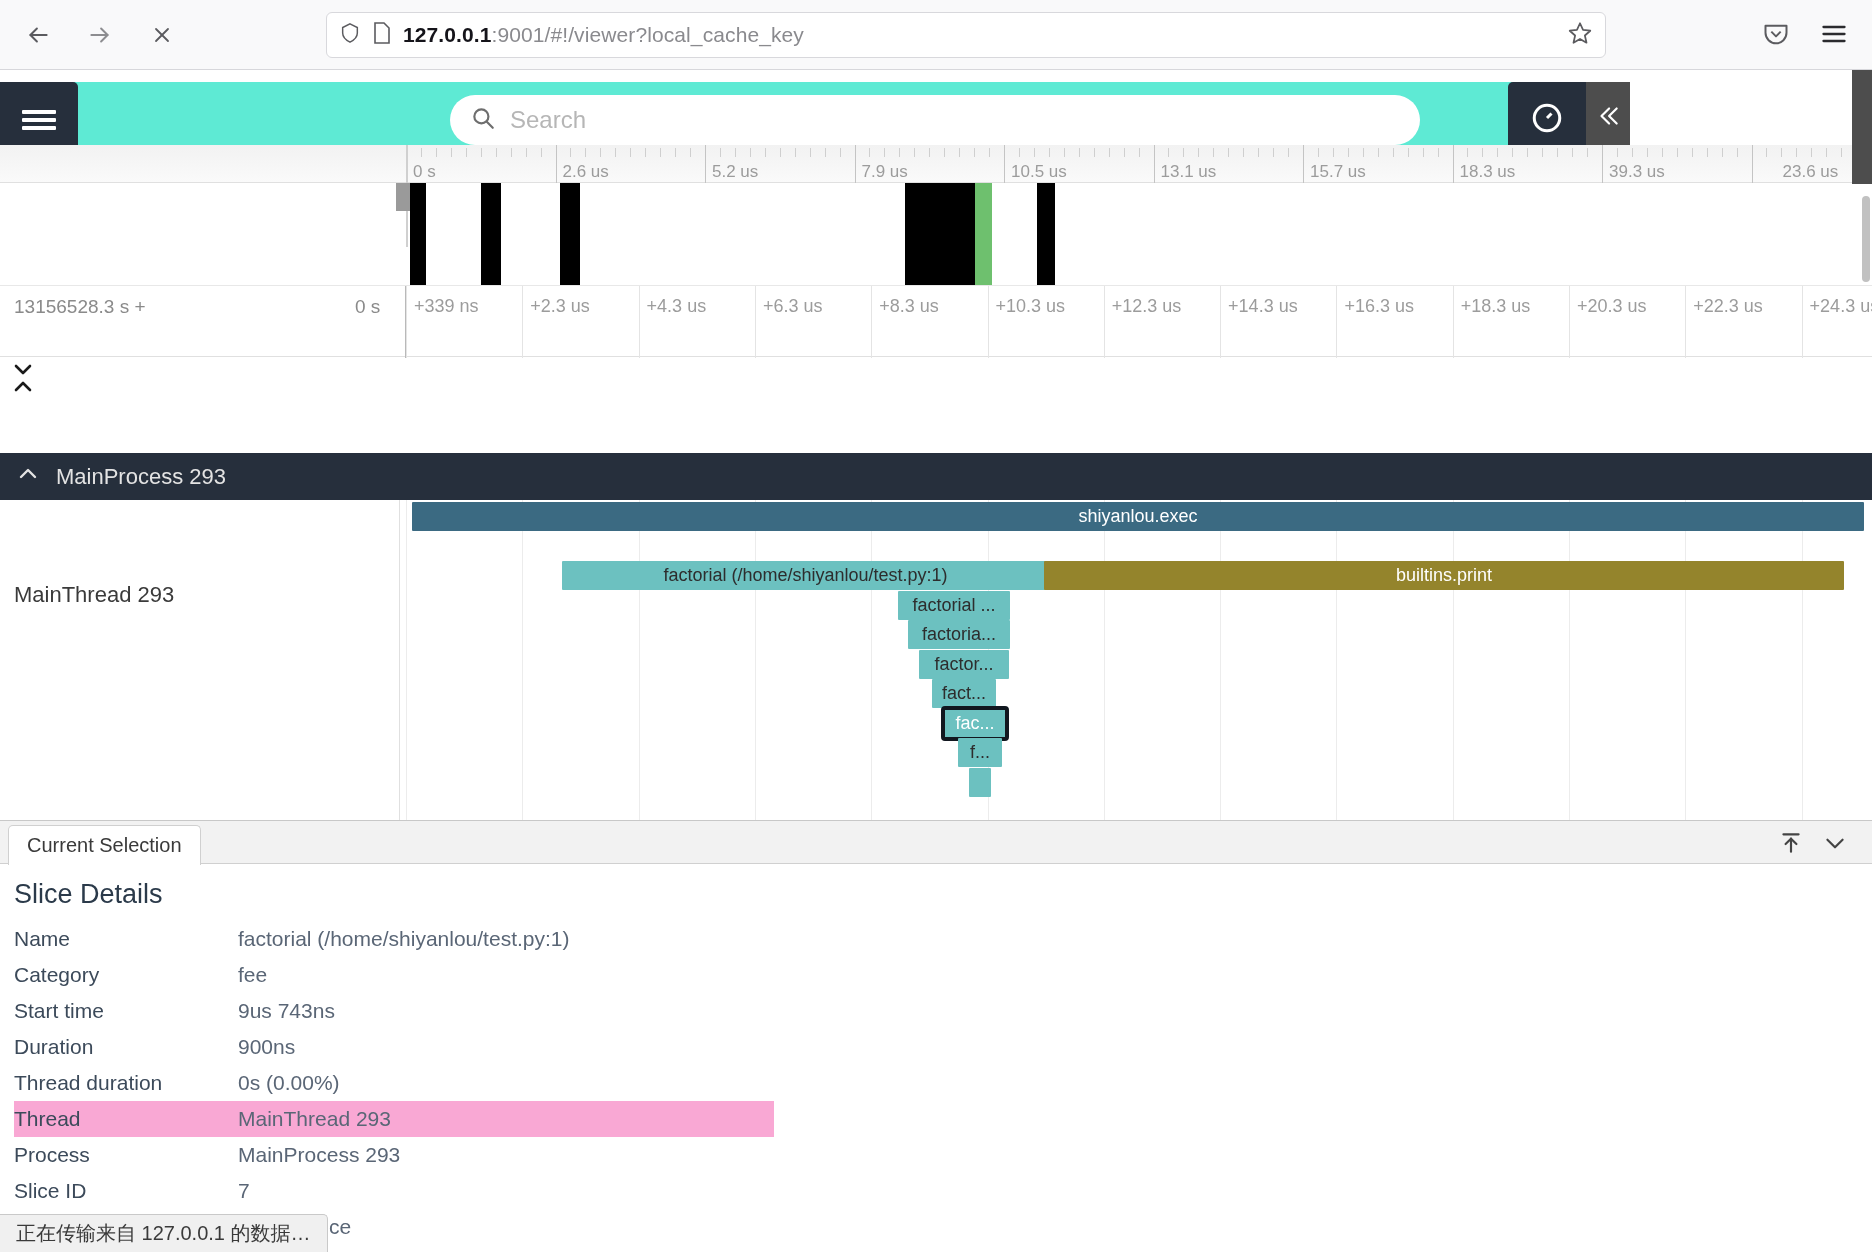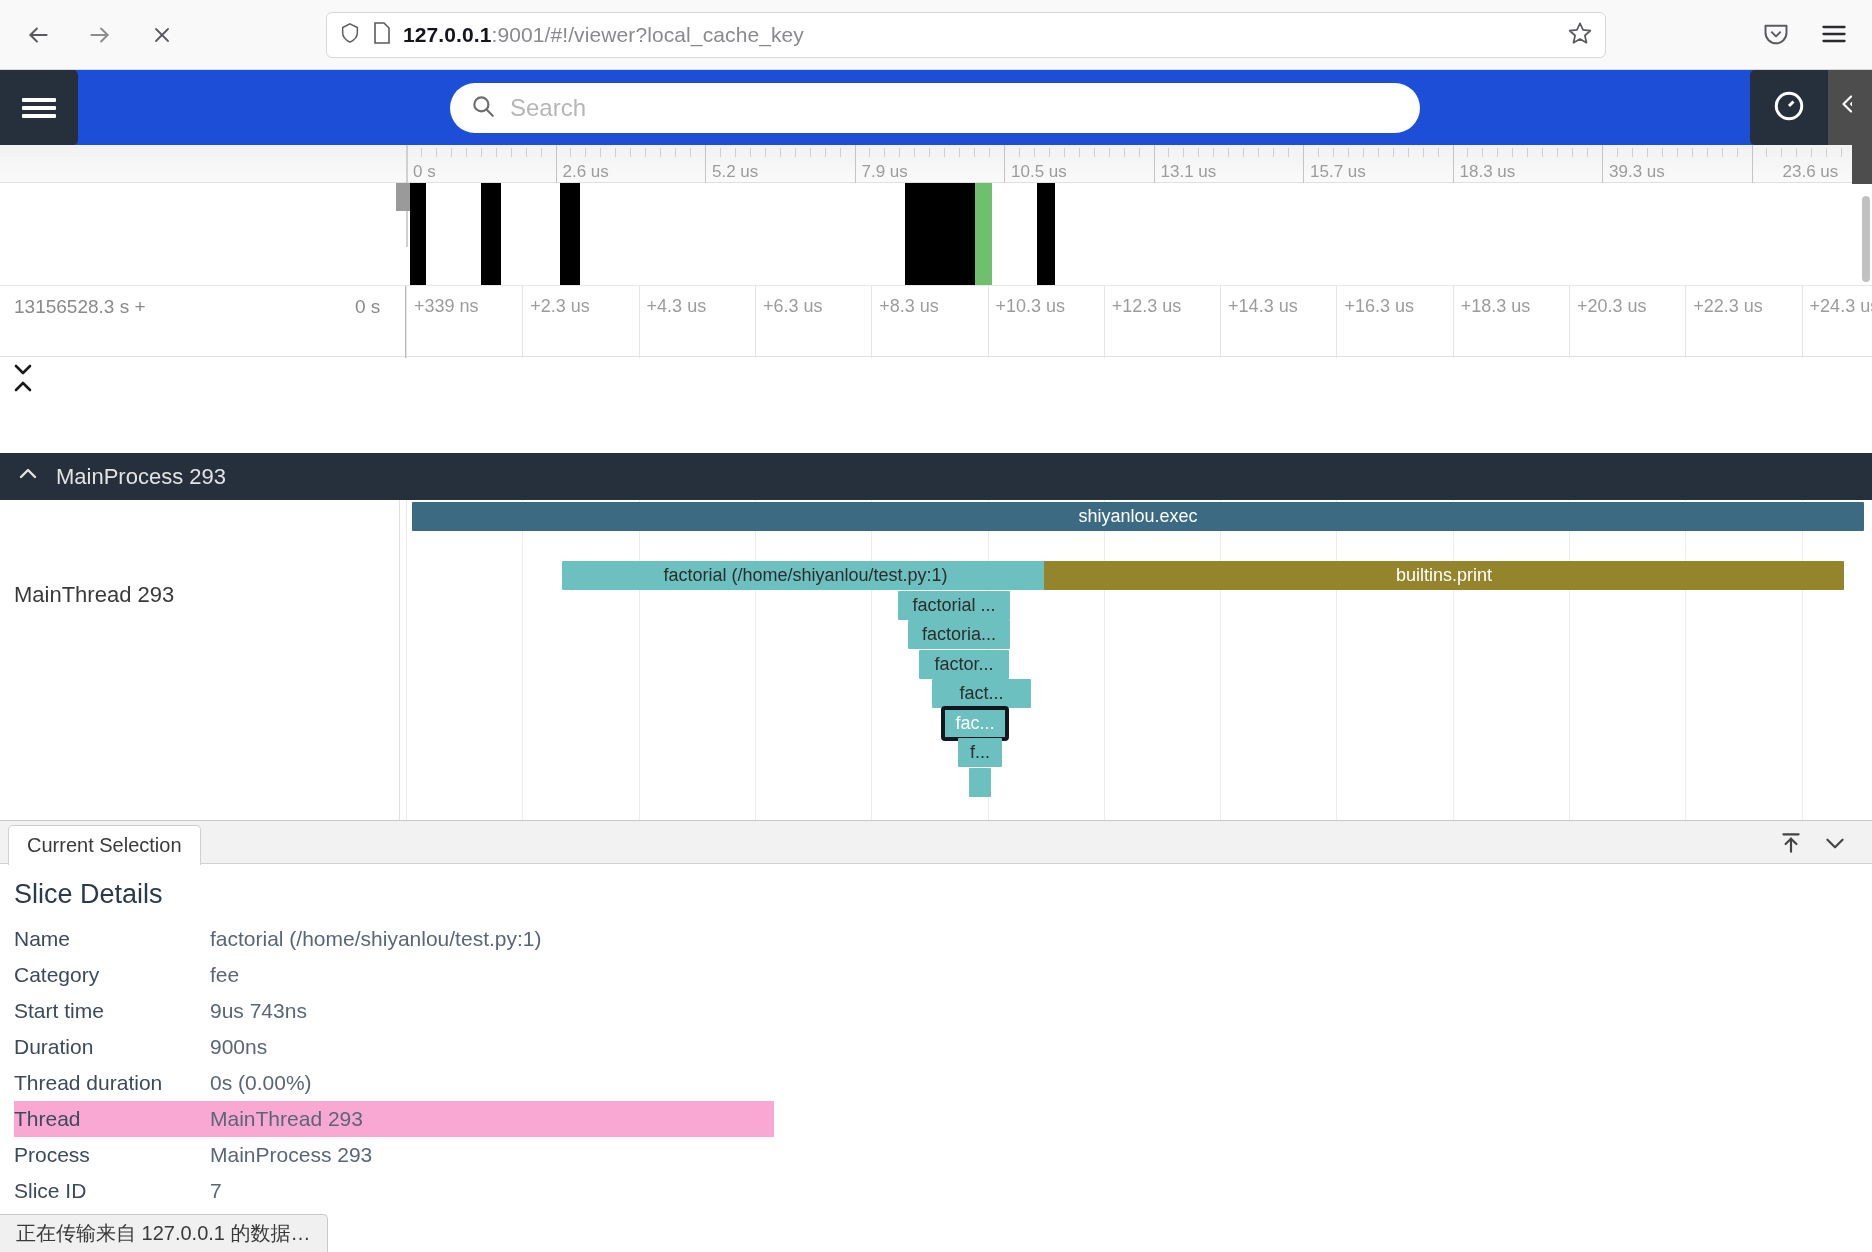--- a/index.html
+++ b/index.html
@@ -31,21 +31,21 @@
     white-space: nowrap; overflow: hidden;
   }
   #url-text b { color: #15141a; font-weight: 700; }
   .chrome-right { position:absolute; right: 16px; top: 12px; display:flex; gap:14px; align-items:center; }
   .chrome-icon { width: 44px; height: 44px; display:flex; align-items:center; justify-content:center; cursor:pointer; }
 
   
   #app { position: absolute; left: 0; top: 70px; width: 1872px; height: 1182px; background: #fff; }
 
   
-  #topbar { position: absolute; left: 0; top: 0; width: 1872px; height: 75px; background: #1d4ed8; }
+  #topbar { position: absolute; left: 0; top: 12px; width: 1630px; height: 75px; background: #5eead4; }
   #sidebar-toggle {
     position: absolute; left: 0; top: 0; width: 78px; height: 75px;
     background: #262f3c; border-radius: 0 5px 5px 0;
     display: flex; align-items: center; justify-content: center; cursor: pointer;
   }
   #sidebar-toggle .bar { width: 34px; height: 4px; background: #fff; margin: 4px 0; border-radius: 1px; }
   #omnibox {
     position: absolute; left: 450px; top: 13px; width: 970px; height: 50px;
     background: #fff; border-radius: 25px; display: flex; align-items: center; padding-left: 20px; gap: 14px;
   }
@@ -120,21 +120,21 @@
   }
   #tab-current-selection {
     position: absolute; left: 8px; top: 4px; height: 40px; padding: 0 18px;
     background: #fff; border: 1px solid #d0d0d0; border-bottom: 0;
     border-radius: 5px 5px 0 0; display: flex; align-items: center;
     font-size: 20px; color: #3a3a3a; cursor: pointer;
   }
   .details-ctl { position: absolute; top: 4px; width: 38px; height: 36px; display:flex; align-items:center; justify-content:center; cursor:pointer; }
   #details-title { position: absolute; left: 14px; top: 58px; font-size: 27px; color: #2b3a4a; }
   #details-table { position: absolute; left: 14px; top: 100px; width: 760px; }
-  .dt-row { display: flex; height: 36px; align-items: center; }
+  .dt-row { display: flex; height: 36px; align-items: center; gap: 28px; }
   .dt-row.highlight { background: #f9a8d4; }
   .dt-key { width: 196px; font-size: 21px; color: #3c4a5a; }
   .dt-val { font-size: 21px; color: #5a6676; }
 
   
   #status-bubble {
     position: absolute; left: 0; bottom: 0; height: 38px; padding: 0 16px;
     background: #f0f0f0; border: 1px solid #c9c9c9; border-left: 0; border-bottom: 0;
     border-radius: 0 5px 0 0; display: flex; align-items: center;
     font-size: 20px; color: #3a3a3a; z-index: 30;
@@ -431,21 +431,21 @@
       <div class="tk-gridline" style="left: 1452.7px;"></div>
       <div class="tk-gridline" style="left: 1569px;"></div>
       <div class="tk-gridline" style="left: 1685.3px;"></div>
       <div class="tk-gridline" style="left: 1801.6px;"></div>
       <div class="slice light-text" style="left: 412px; width: 1452px; top: 2px; background: rgb(59, 106, 130);">shiyanlou.exec</div>
       <div class="slice" style="left: 562px; width: 487px; top: 61px; background: rgb(108, 193, 192);">factorial (/home/shiyanlou/test.py:1)</div>
       <div class="slice light-text" style="left: 1044px; width: 800px; top: 61px; background: rgb(148, 132, 44);">builtins.print</div>
       <div class="slice" style="left: 898px; width: 112px; top: 90.5px; background: rgb(108, 193, 192);">factorial ...</div>
       <div class="slice" style="left: 908px; width: 102px; top: 120px; background: rgb(108, 193, 192);">factoria...</div>
       <div class="slice" style="left: 919px; width: 90px; top: 149.5px; background: rgb(108, 193, 192);">factor...</div>
-      <div class="slice" style="left: 932px; width: 99px; top: 179px; background: rgb(108, 193, 192);">fact...</div>
+      <div class="slice" style="left: 932px; width: 64px; top: 179px; background: rgb(108, 193, 192);">fact...</div>
       <div class="slice selected" style="left: 944px; width: 62px; top: 208.5px; background: rgb(108, 193, 192);">fac...</div>
       <div class="slice" style="left: 958px; width: 44px; top: 238px; background: rgb(108, 193, 192);">f...</div>
       <div class="slice" style="left: 969px; width: 22px; top: 267.5px; background: rgb(108, 193, 192);"></div>
     </div>
 
   <div id="details">
     <div id="details-tabstrip">
       <div id="tab-current-selection">
         <span>Current Selection</span>
       </div>

